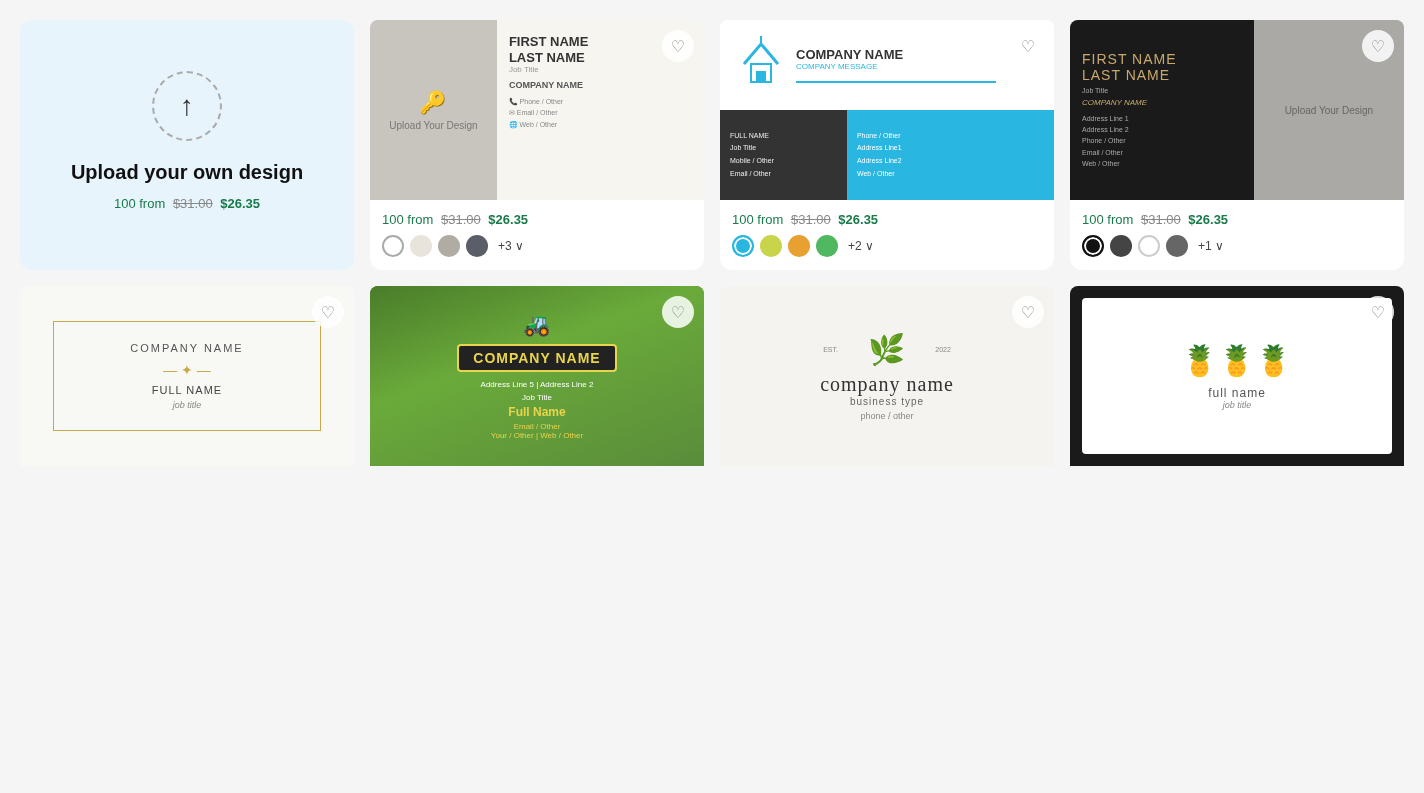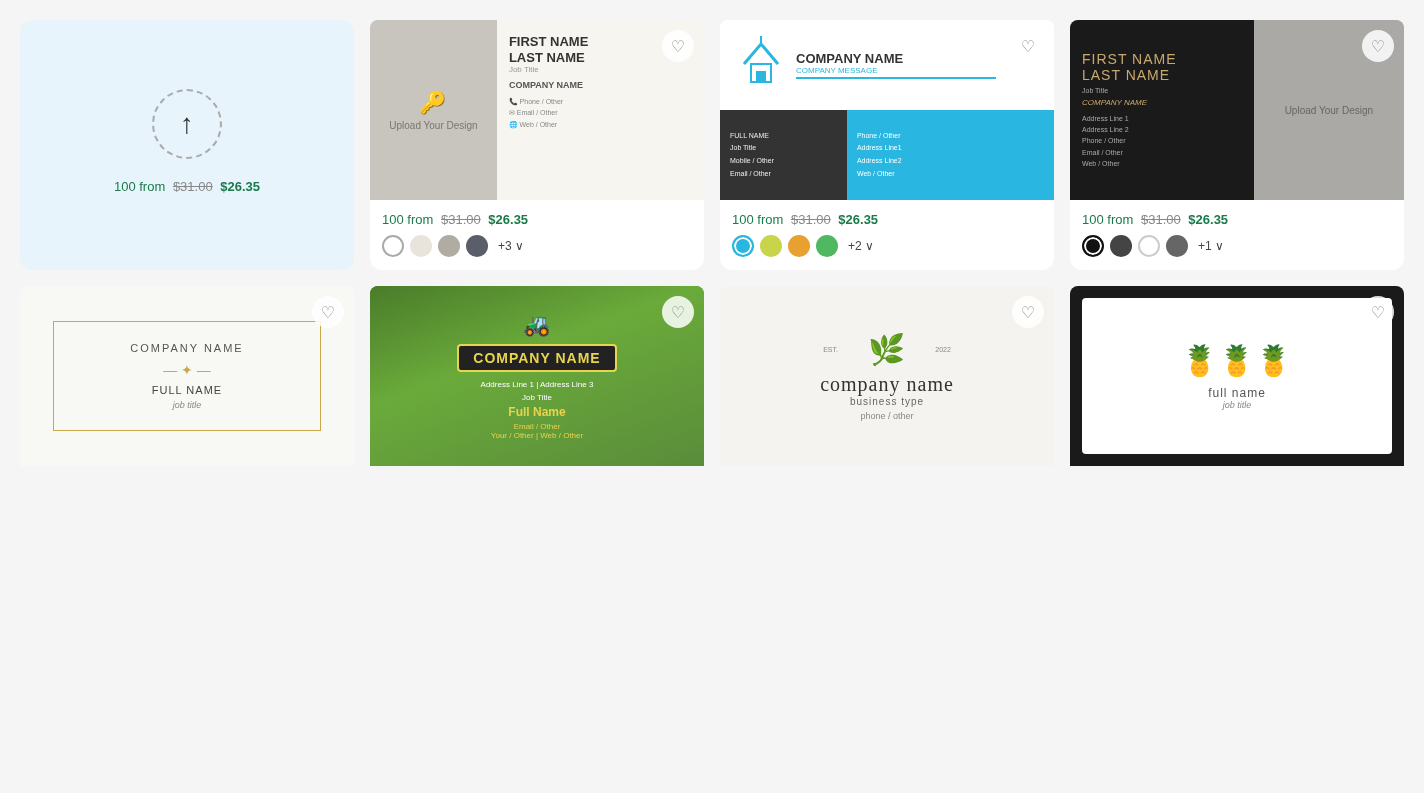--- a/index.html
+++ b/index.html
@@ -173,21 +173,21 @@
       align-items: center;
       padding: 10px 16px;
       gap: 10px;
     }
     .tpl2-house {
       font-size: 36px;
       color: #29b6e0;
     }
     .tpl2-header-text { }
     .tpl2-company-name { font-size: 13px; font-weight: 700; color: #333; }
-    .tpl2-msg { font-size: 8px; color: #29b6e0; border-bottom: 2px solid #29b6e0; padding-bottom: 2px; width: 200px; }
+    .tpl2-msg { font-size: 8px; color: #29b6e0; border-bottom: 2px solid #29b6e0; padding-bottom: 10px; width: 200px; }
     .tpl2-bottom {
       position: absolute;
       bottom: 0; left: 0; right: 0;
       height: 50%;
       display: flex;
     }
     .tpl2-dark {
       width: 38%;
       background: #333;
       padding: 8px 10px;
@@ -328,20 +328,21 @@
   </style>
 </head>
 <body>
 
 <div class="grid">
 
   <div class="upload-card">
     <div class="upload-icon-circle">
       <span>↑</span>
     </div>
+    <div class="upload-title">Upload your own design</div>
     <div class="price-line">
       <span class="price-qty">100 from</span>
       <span class="price-orig">$31.00</span>
       <span class="price-sale">$26.35</span>
     </div>
   </div>
 
   <div class="card">
     <div class="card-image-wrap">
       <button class="heart-btn">♡</button>
@@ -478,21 +479,21 @@
   <div class="card">
     <div class="card-image-wrap">
       <button class="heart-btn">♡</button>
       <div class="tpl-img tpl5">
         <div class="grass-bg"></div>
         <div class="tpl5-content">
           <div style="font-size:22px;margin-bottom:6px;">🚜</div>
           <div class="tpl5-badge">
             <div class="tpl5-badge-text">COMPANY NAME</div>
           </div>
-          <div class="tpl5-addr">Address Line 1  |  Address Line 3</div>
+          <div class="tpl5-addr">Address Line 5  |  Address Line 2</div>
           <div class="tpl5-job">Job Title</div>
           <div class="tpl5-fullname">Full Name</div>
           <div class="tpl5-contact">Email / Other</div>
           <div class="tpl5-contact">Your / Other  |  Web / Other</div>
         </div>
       </div>
     </div>
   </div>
 
   <div class="card">

